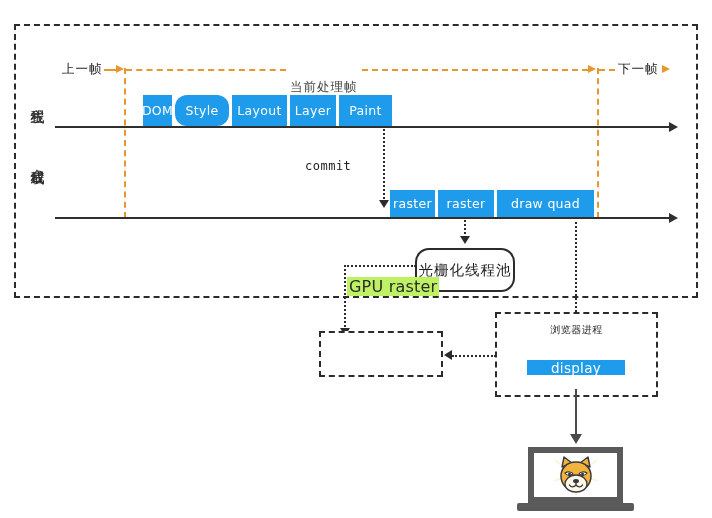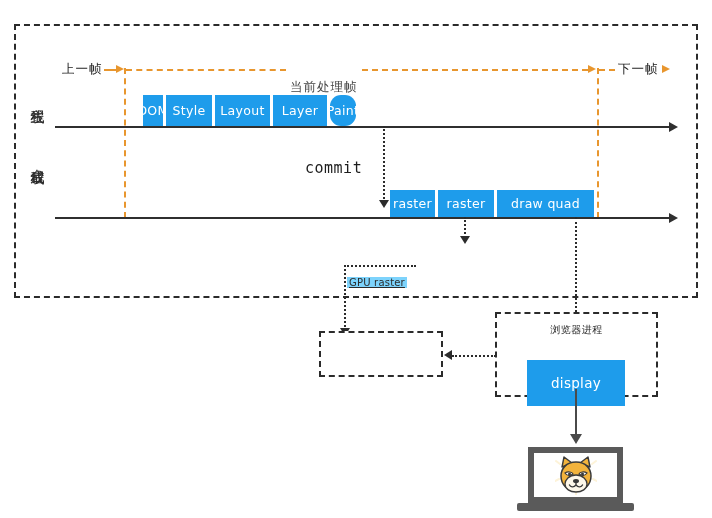--- a/index.html
+++ b/index.html
@@ -94,35 +94,35 @@
     background:#1e9ceb;color:#ffffff;
     display:flex;align-items:center;justify-content:center;
     font-size:12.5px;letter-spacing:.3px;
     box-sizing:border-box;
   }
   .blk.tall{font-size:13.5px;}
 
   
   .commit-lbl{
     font-family:"DejaVu Sans Mono","Liberation Mono",monospace;
-    font-size:15px;color:#1d1d1d;letter-spacing:.5px;
+    font-size:12px;color:#1d1d1d;letter-spacing:.5px;
   }
 
   
   .pool{
     border:2px solid #2b2b2b;border-radius:14px;
     display:flex;align-items:center;justify-content:center;
     font-size:14.5px;color:#1d1d1d;letter-spacing:1px;
     box-sizing:border-box;background:#fff;
   }
 
   
   .gpu-raster-lbl{
-    font-size:10px;color:#2b2b2b;letter-spacing:.2px;white-space:nowrap;
-    background:#7dd3fc;padding:0 2px;text-decoration:underline;
+    font-size:16px;color:#2b2b2b;letter-spacing:.2px;white-space:nowrap;
+    background:#bef264;padding:0 2px;
   }
 
   
   .pbox{
     border:2px dashed #2b2b2b;box-sizing:border-box;background:#fff;
   }
 
   
   .laptop-screen{
     border:6px solid #5a5a5a;background:#fff;box-sizing:border-box;
@@ -152,25 +152,25 @@
 
   <div class="abs vdash-orange" style="left:597px;top:68px;height:150px;"></div>
 
   <div class="abs hdash-orange" style="left:599px;top:69px;width:16px;"></div>
   <div class="abs frame-lbl" style="left:616px;top:61px;text-align:center;">下一帧</div>
   <div class="abs arrow-orange" style="left:662px;top:65px;"></div>
 
   <div class="abs vlabel" style="left:30px;top:98px;">主线程</div>
 
   <div class="abs blockrow" style="left:143px;top:95px;height:31px;">
-    <div class="blk" style="width:20px;">DOM</div>
-    <div class="blk" style="width:46px;">Style</div>
+    <div class="blk" style="width:29px;">DOM</div>
+    <div class="blk" style="width:54px;border-radius:12px;">Style</div>
     <div class="blk" style="width:55px;">Layout</div>
-    <div class="blk" style="width:54px;">Layer</div>
-    <div class="blk" style="width:26px;border-radius:11px;">Paint</div>
+    <div class="blk" style="width:46px;">Layer</div>
+    <div class="blk" style="width:53px;">Paint</div>
   </div>
 
   <div class="abs axis" style="left:55px;top:126px;width:614px;"></div>
   <div class="abs axis-head" style="left:669px;top:122px;"></div>
 
   <div class="abs commit-lbl" style="left:305px;top:159px;">commit</div>
   <div class="abs vdot" style="left:383px;top:126px;height:76px;"></div>
   <div class="abs arrow-down" style="left:379px;top:200px;"></div>
 
   <div class="abs vlabel" style="left:30px;top:158px;">合成线程</div>
@@ -180,35 +180,38 @@
     <div class="blk" style="width:56px;">raster</div>
     <div class="blk" style="width:97px;">draw quad</div>
   </div>
 
   <div class="abs axis" style="left:55px;top:217px;width:614px;"></div>
   <div class="abs axis-head" style="left:669px;top:213px;"></div>
 
   <div class="abs vdot" style="left:464px;top:217px;height:21px;"></div>
   <div class="abs arrow-down" style="left:460px;top:236px;"></div>
 
+  <div class="abs pool" style="left:415px;top:248px;width:100px;height:44px;">
+    <span>光栅化线程池</span>
+  </div>
 
   <div class="abs hdot" style="left:344px;top:265px;width:72px;"></div>
   <div class="abs vdot" style="left:344px;top:265px;height:66px;"></div>
   <div class="abs gpu-raster-lbl" style="left:347px;top:277px;">GPU raster</div>
   <div class="abs arrow-down" style="left:340px;top:328px;"></div>
 
   <div class="abs vdot" style="left:575px;top:217px;height:115px;"></div>
   <div class="abs arrow-down" style="left:571px;top:329px;"></div>
 
   <div class="abs pbox" style="left:319px;top:331px;width:124px;height:46px;"></div>
 
   <div class="abs pbox" style="left:495px;top:312px;width:163px;height:85px;"></div>
   <div class="abs box-title" style="left:495px;top:323px;width:163px;">浏览器进程</div>
 
-  <div class="abs blk tall" style="left:527px;top:360px;width:98px;height:46px;">display</div>
+  <div class="abs blk tall" style="left:527px;top:360px;width:98px;height:15px;">display</div>
 
   <div class="abs hdot" style="left:452px;top:355px;width:44px;"></div>
   <div class="abs arrow-left" style="left:444px;top:350px;"></div>
 
   <div class="abs vsolid" style="left:575px;top:389px;height:48px;"></div>
   <div class="abs arrow-down-solid" style="left:570px;top:434px;"></div>
 
   <div class="abs laptop-screen" style="left:528px;top:447px;width:95px;height:56px;">
     <svg width="42" height="40" viewBox="0 0 42 40">
       <g>

